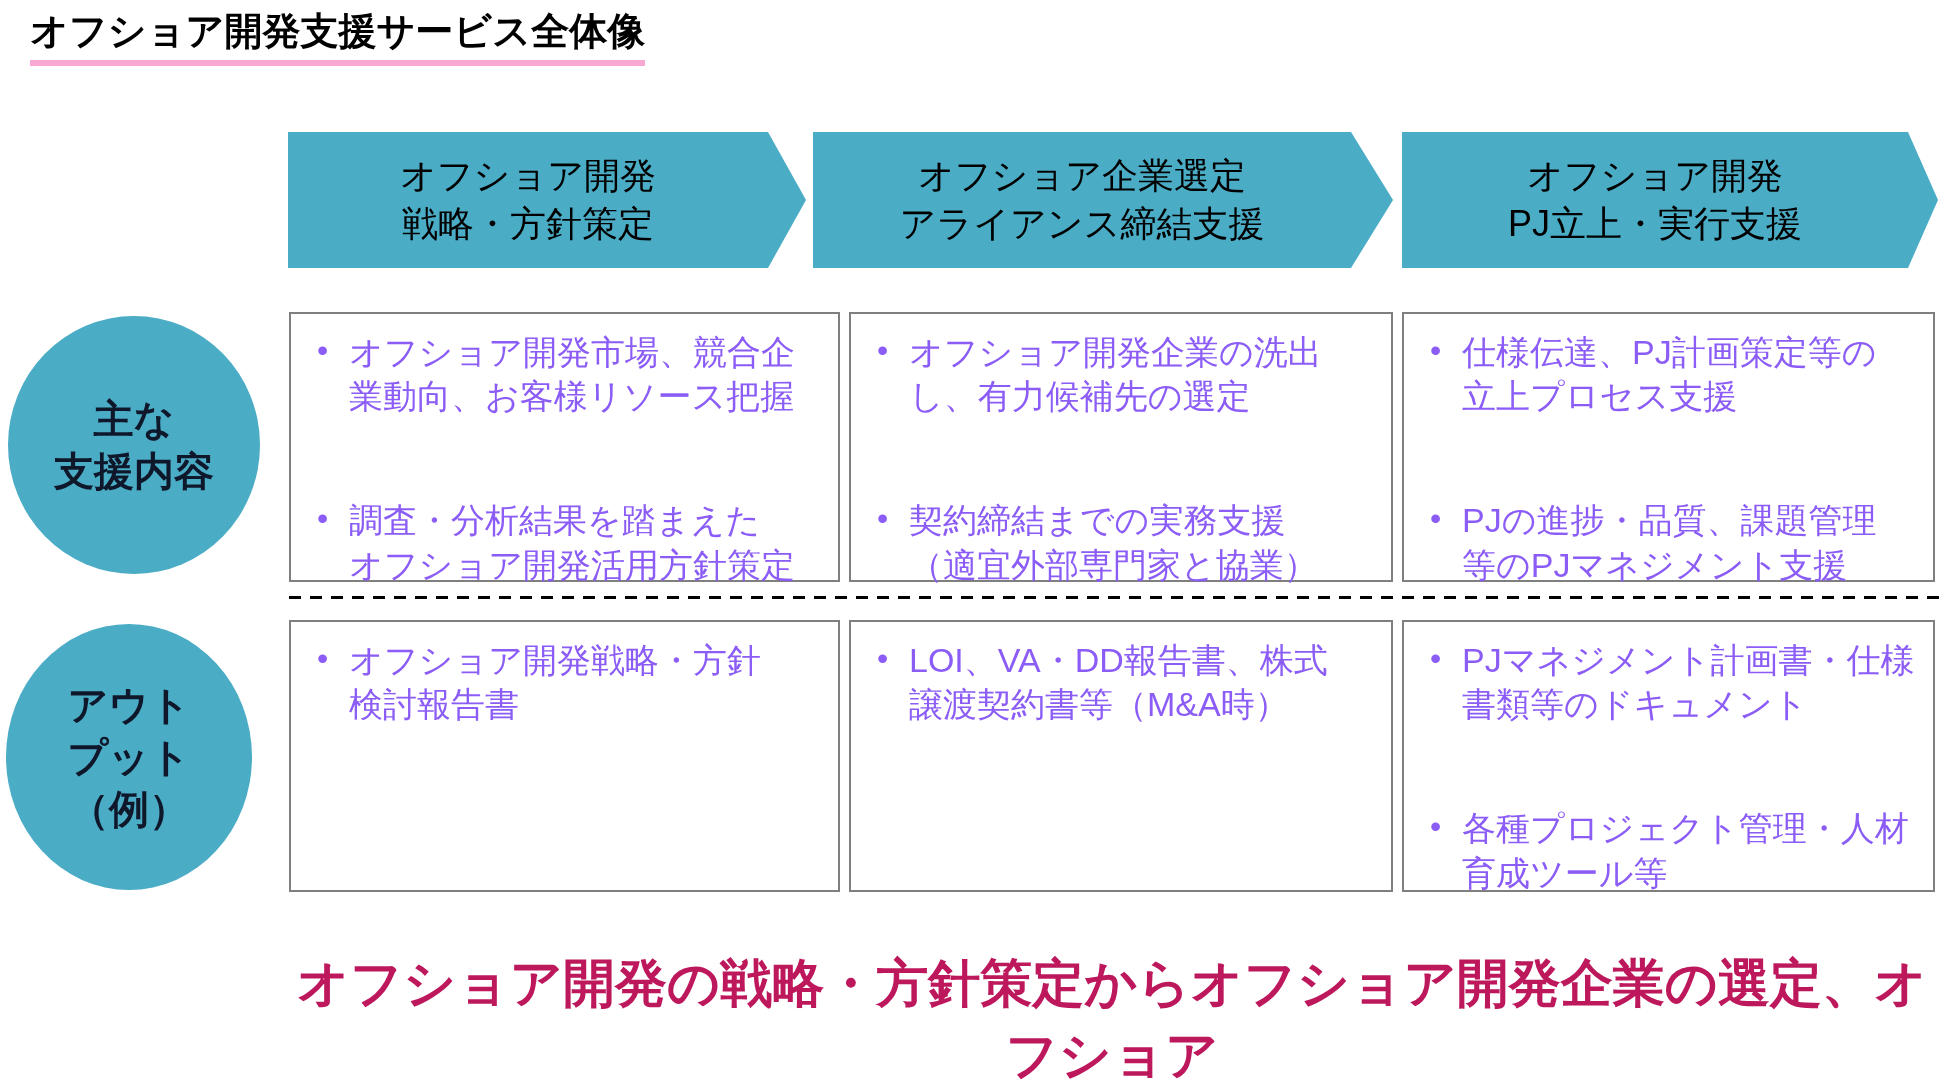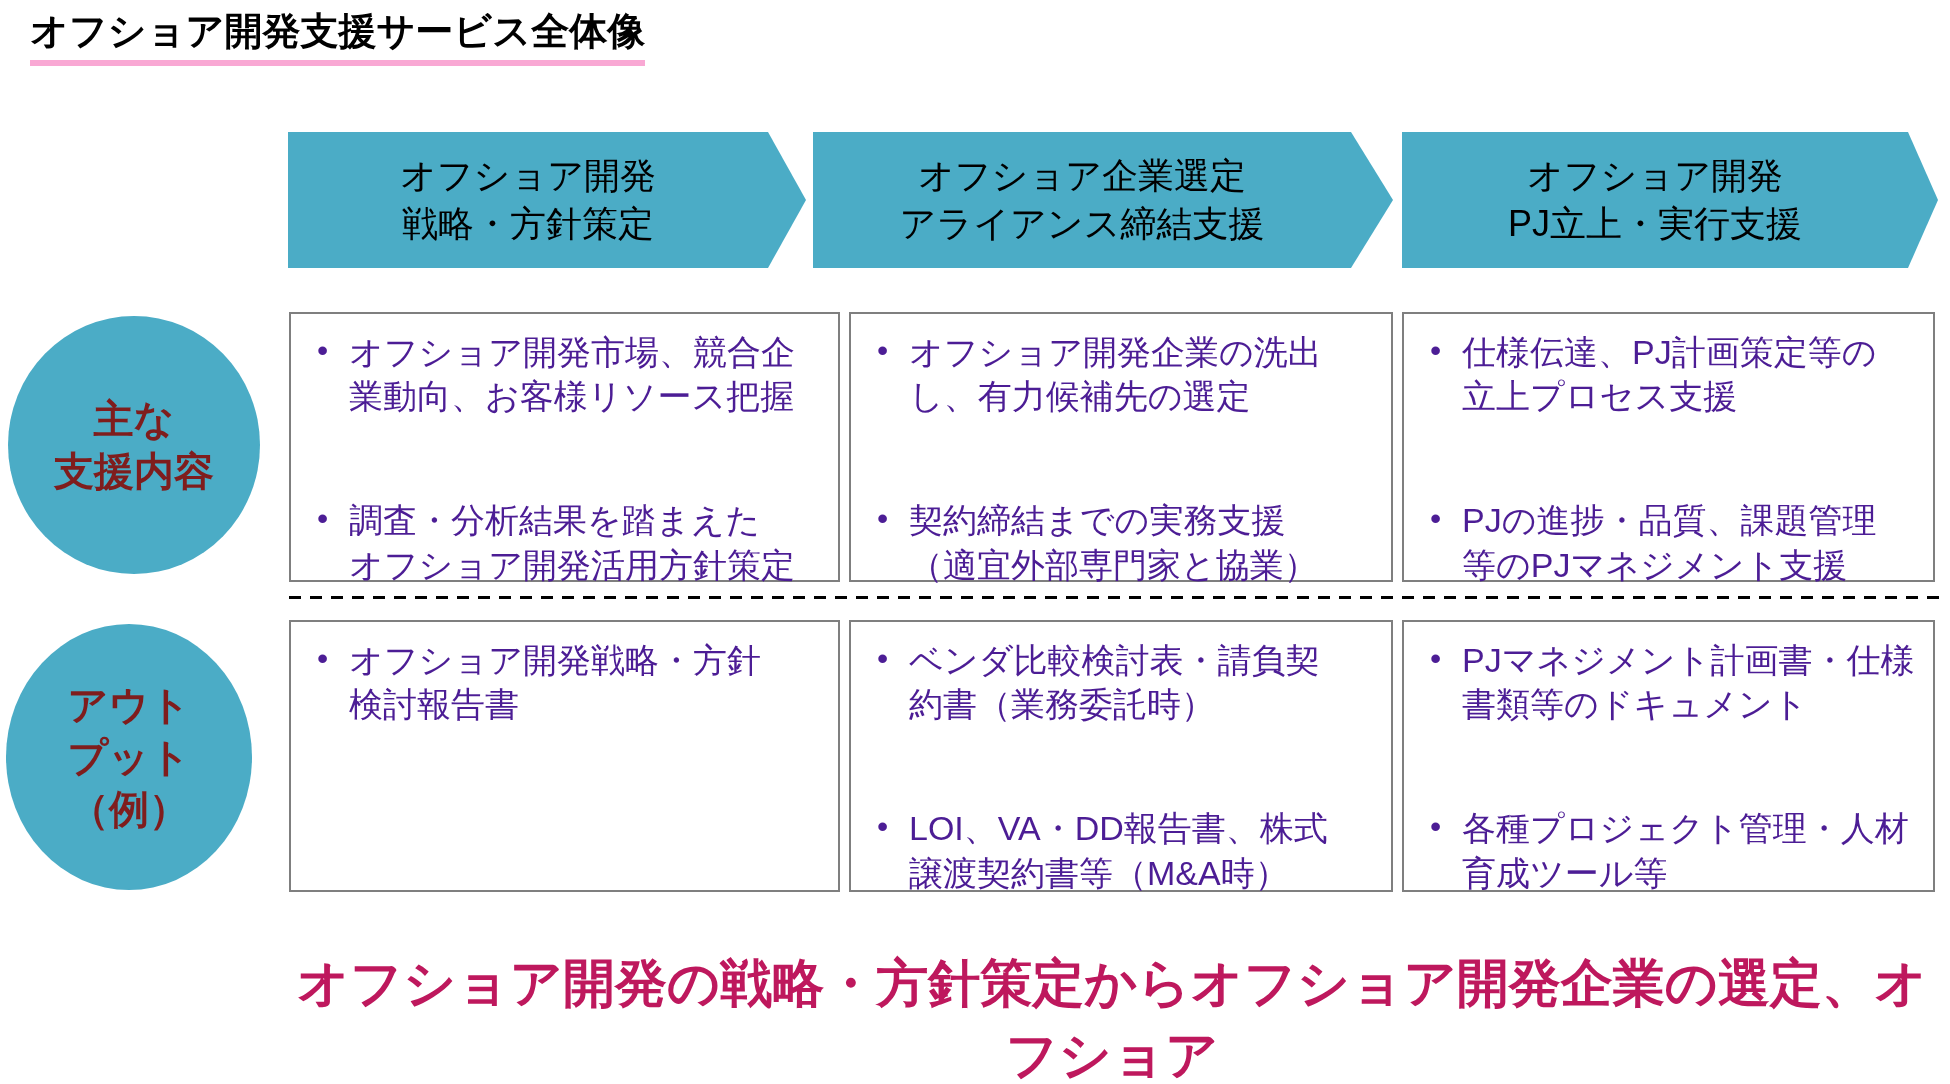--- a/index.html
+++ b/index.html
@@ -33,41 +33,41 @@
     clip-path:polygon(0 0,calc(100% - 38px) 0,100% 50%,calc(100% - 38px) 100%,0 100%);}
   .chev2{left:813px;width:580px;padding-right:42px;
     clip-path:polygon(0 0,calc(100% - 42px) 0,100% 50%,calc(100% - 42px) 100%,0 100%);}
   .chev3{left:1402px;width:536px;padding-right:30px;
     clip-path:polygon(0 0,calc(100% - 30px) 0,100% 50%,calc(100% - 30px) 100%,0 100%);}
 
   
   .circle{
     position:absolute;border-radius:50%;
     background:var(--accent,#4BACC6);
-    color:#7f1d1d;font-weight:bold;font-size:40px;line-height:1.3;
+    color:#0f172a;font-weight:bold;font-size:40px;line-height:1.3;
     display:flex;align-items:center;justify-content:center;text-align:center;
   }
   .circle1{left:8px;top:316px;width:252px;height:258px;}
   .circle2{left:6px;top:624px;width:246px;height:266px;}
 
   
   .box{
     position:absolute;background:#fff;
     border:2px solid var(--box-border,#7F7F7F);
     box-sizing:border-box;
   }
   .r1{top:312px;height:270px;}
   .r2{top:620px;height:272px;}
   .c1{left:289px;width:551px;}
   .c2{left:849px;width:544px;}
   .c3{left:1402px;width:533px;}
   .box-inner{padding:16px 8px 0 0;}
   .bullet{
     position:relative;padding-left:58px;
-    font-size:34px;line-height:1.3;color:#4c1d95;
+    font-size:34px;line-height:1.3;color:#8b5cf6;
   }
   .bullet::before{
     content:"\2022";
     position:absolute;left:26px;top:0;
     font-size:32px;
   }
   .bullet + .bullet{margin-top:80px;}
 
   
   .divider{
@@ -129,22 +129,20 @@
   <div class="divider"></div>
 
   <div class="box r2 c1">
     <div class="box-inner">
       <div class="bullet pre">オフショア開発戦略・方針
 検討報告書</div>
     </div>
   </div>
   <div class="box r2 c2">
     <div class="box-inner">
-      <div class="bullet pre">ベンダ比較検討表・請負契
-約書（業務委託時）</div>
       <div class="bullet pre">LOI、VA・DD報告書、株式
 譲渡契約書等（M&amp;A時）</div>
     </div>
   </div>
   <div class="box r2 c3">
     <div class="box-inner">
       <div class="bullet pre">PJマネジメント計画書・仕様
 書類等のドキュメント</div>
       <div class="bullet pre">各種プロジェクト管理・人材
 育成ツール等</div>

